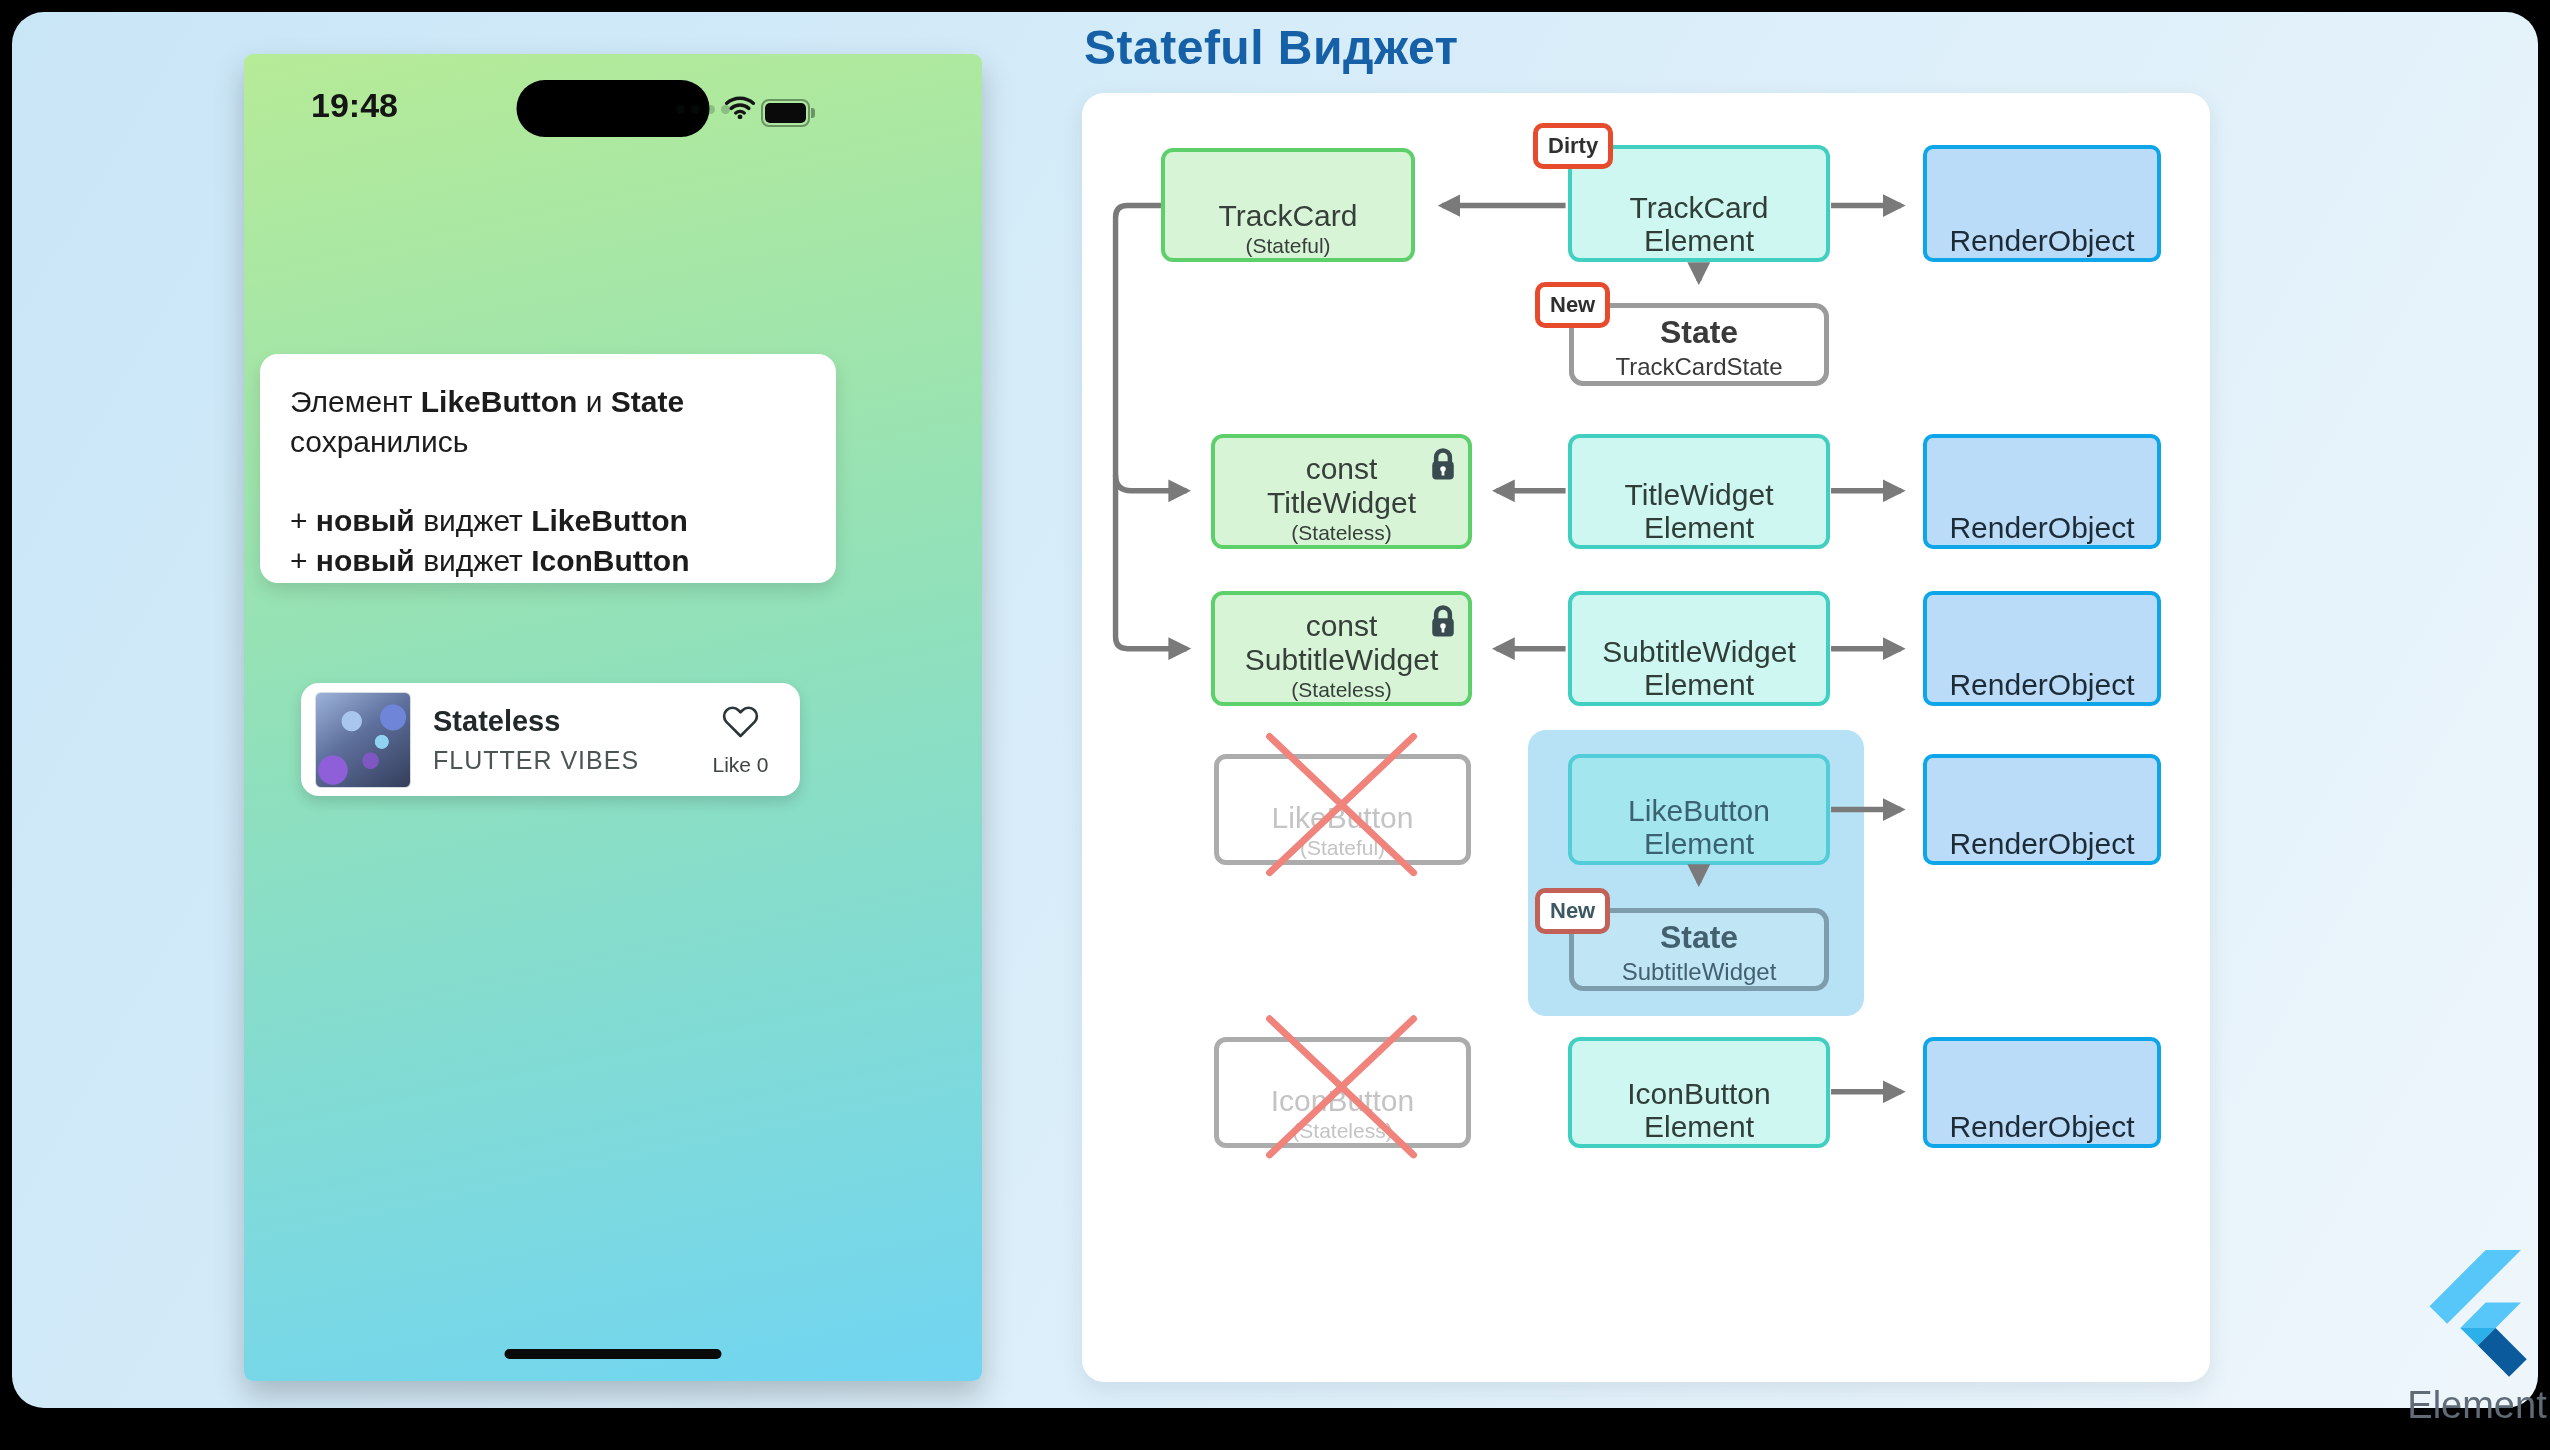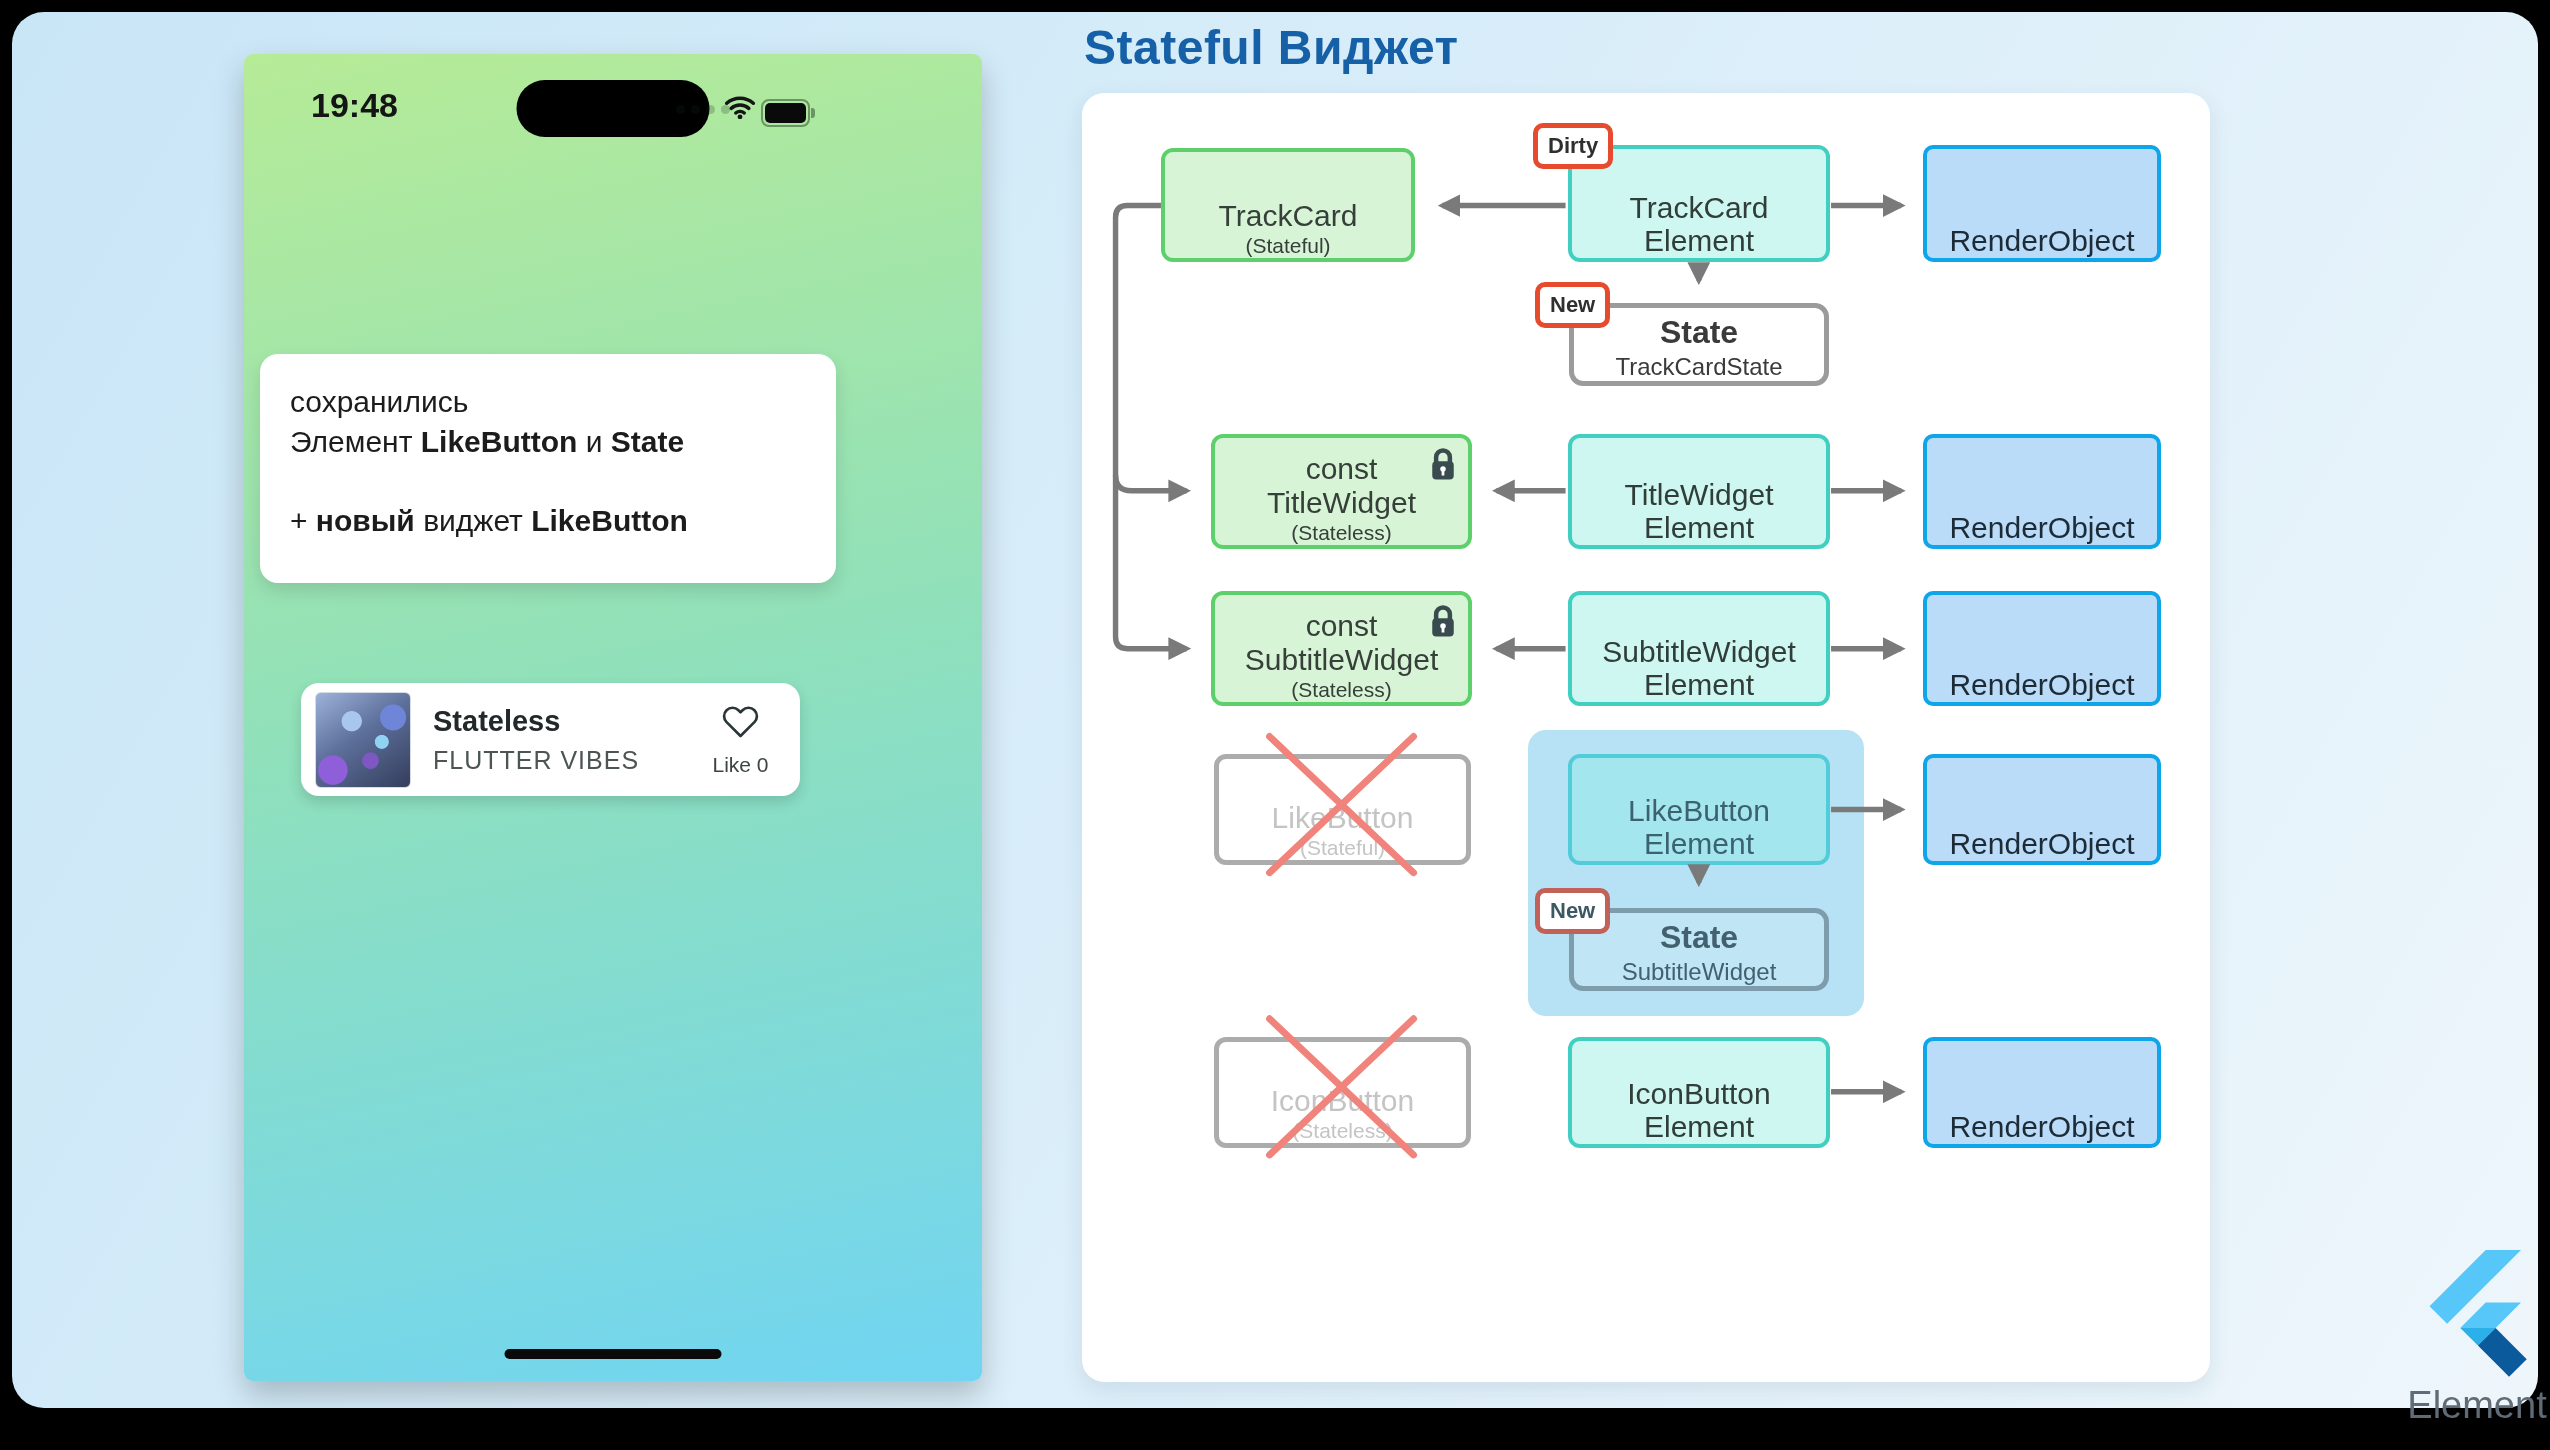--- a/index.html
+++ b/index.html
@@ -94,23 +94,24 @@
           <path d="M8.8 13.5a5 5 0 0 1 6.4 0" fill="none" stroke="#151515" stroke-width="2.6" stroke-linecap="round"></path>
           <circle cx="12" cy="16.4" r="1.8" fill="#151515"></circle>
         </svg>
       </span>
       <div class="batt">
           <i></i>
           <em></em>
         </div>
 
       <div class="msg-card">
+        <div><span>Элемент </span><b>LikeButton</b><span> и </span><b>State</b></div>
         <div><span>сохранились</span></div>
-        <div><span>Элемент </span><b>LikeButton</b><span> и </span><b>State</b></div>
         <div class="msg-gap"><span>+ </span><b>новый</b><span> виджет </span><b>LikeButton</b></div>
+        <div><span>+ </span><b>новый</b><span> виджет </span><b>IconButton</b></div>
       </div>
 
       <div class="track-card">
         <div class="art"></div>
         <div class="track-mid">
           <div class="track-title">Stateless</div>
           <div class="track-artist">FLUTTER VIBES</div>
         </div>
         <div class="track-like">
           <span>

